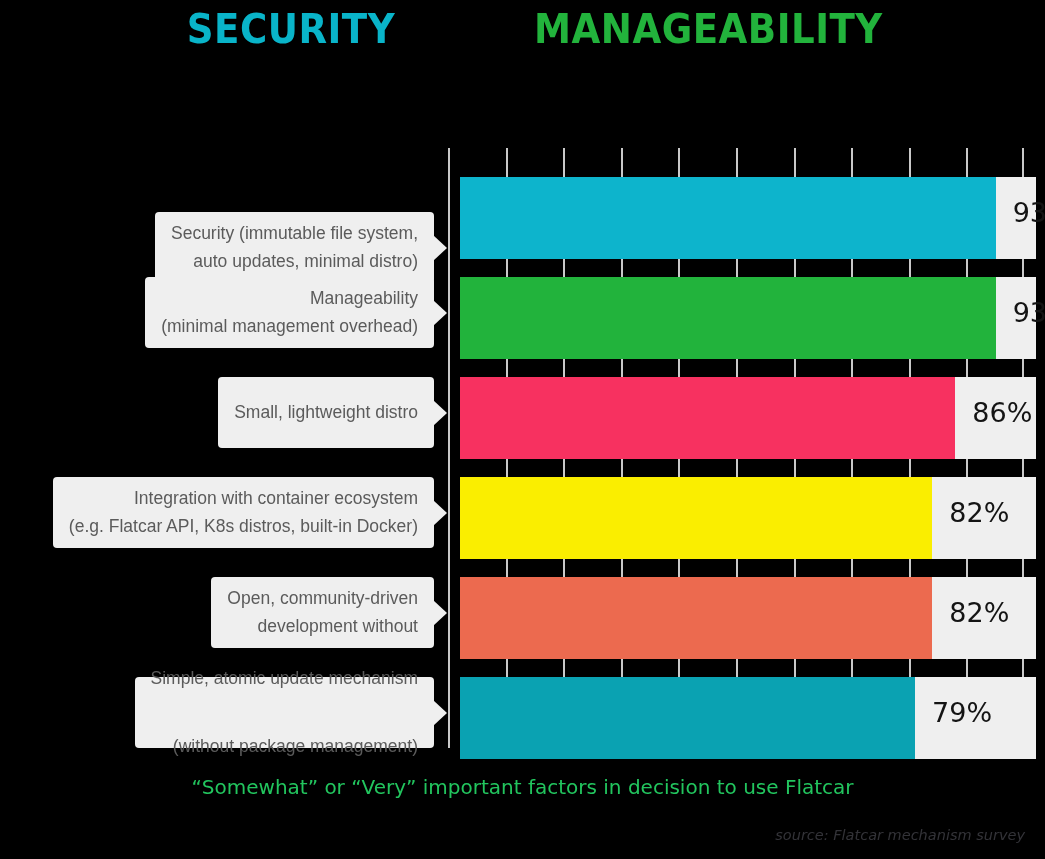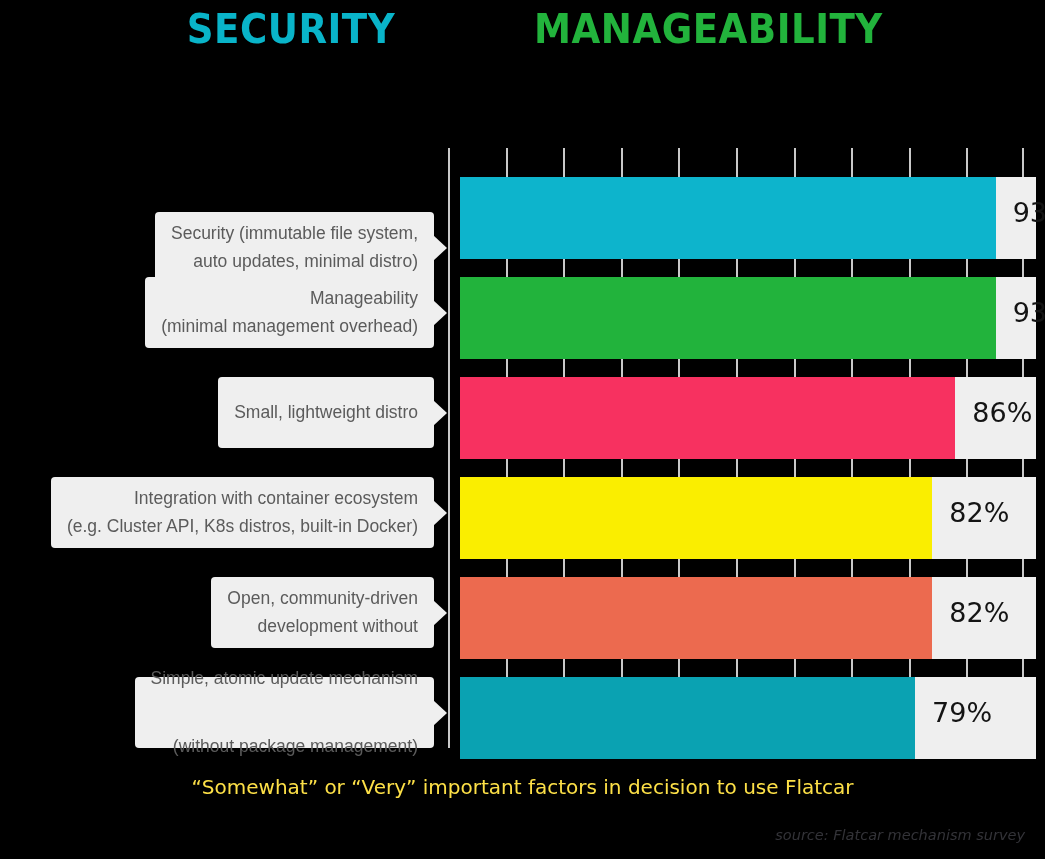--- a/index.html
+++ b/index.html
@@ -150,21 +150,21 @@
     display: block;
   }
 
   
   .caption {
     position: absolute;
     left: 0;
     top: 775px;
     width: 1045px;
     text-align: center;
-    color: #fde047;
+    color: #22c55e;
     font-size: 20px;
     font-family: "DejaVu Sans", sans-serif;
   }
   .source {
     position: absolute;
     right: 20px;
     top: 827px;
     color: #333338;
     font-size: 14.5px;
     font-style: italic;
@@ -191,21 +191,21 @@
         <span class="line">Manageability</span>
         <span class="line">(minimal management overhead)</span>
         <span class="pointer"></span>
       </div>
       <div class="cat-label" style="top: 229px;">
         <span class="line">Small, lightweight distro</span>
         <span class="pointer"></span>
       </div>
       <div class="cat-label" style="top: 329px;">
         <span class="line">Integration with container ecosystem</span>
-        <span class="line">(e.g. Cluster API, K8s distros, built-in Docker)</span>
+        <span class="line">(e.g. Flatcar API, K8s distros, built-in Docker)</span>
         <span class="pointer"></span>
       </div>
       <div class="cat-label" style="top: 429px;">
         <span class="line">Open, community-driven</span>
         <span class="line">development without</span>
         <span class="pointer"></span>
       </div>
       <div class="cat-label" style="top: 529px; gap: 41px;">
         <span class="line">Simple, atomic update mechanism</span>
         <span class="line">(without package management)</span>

